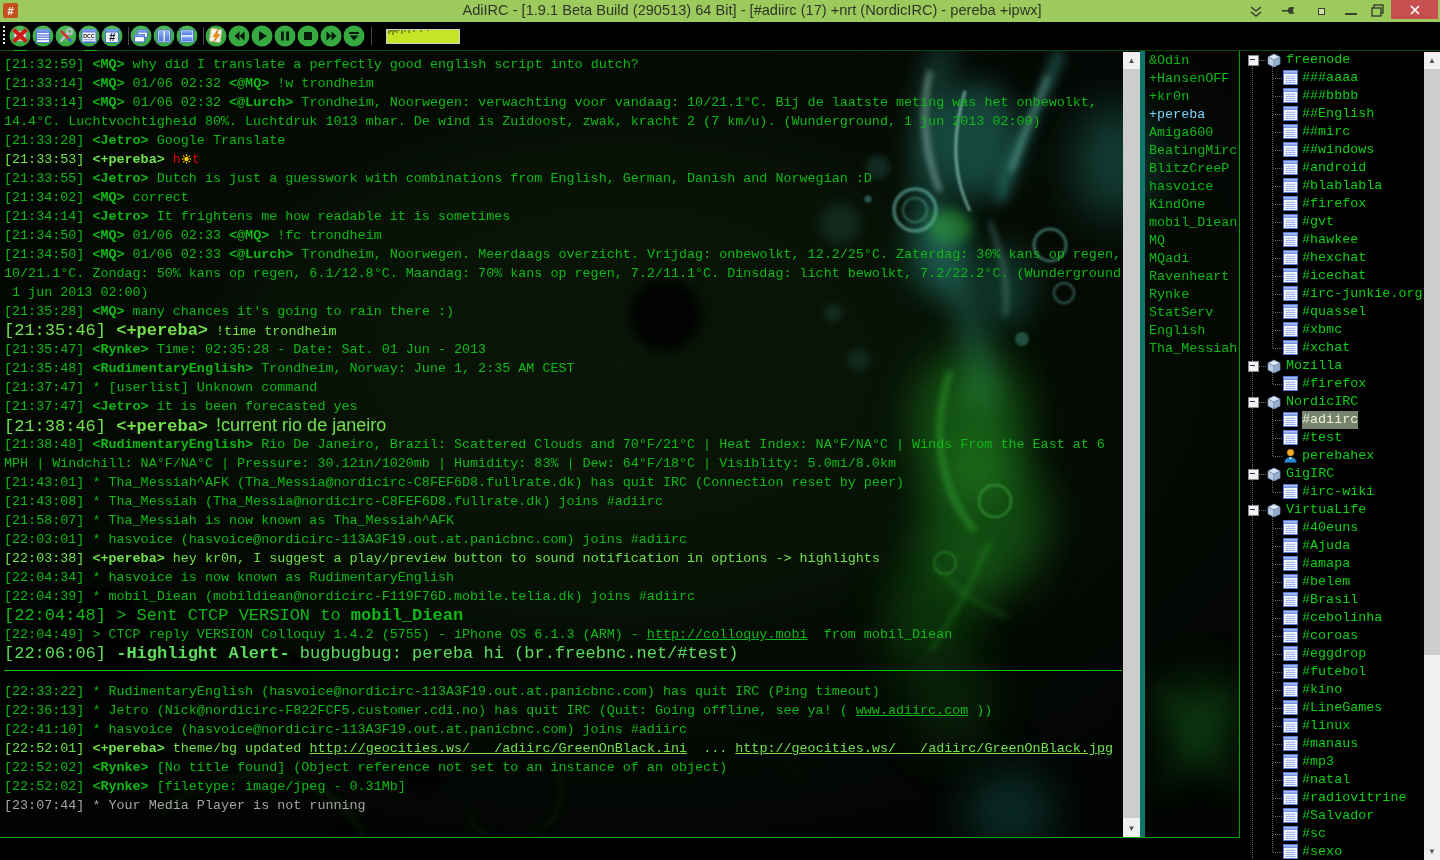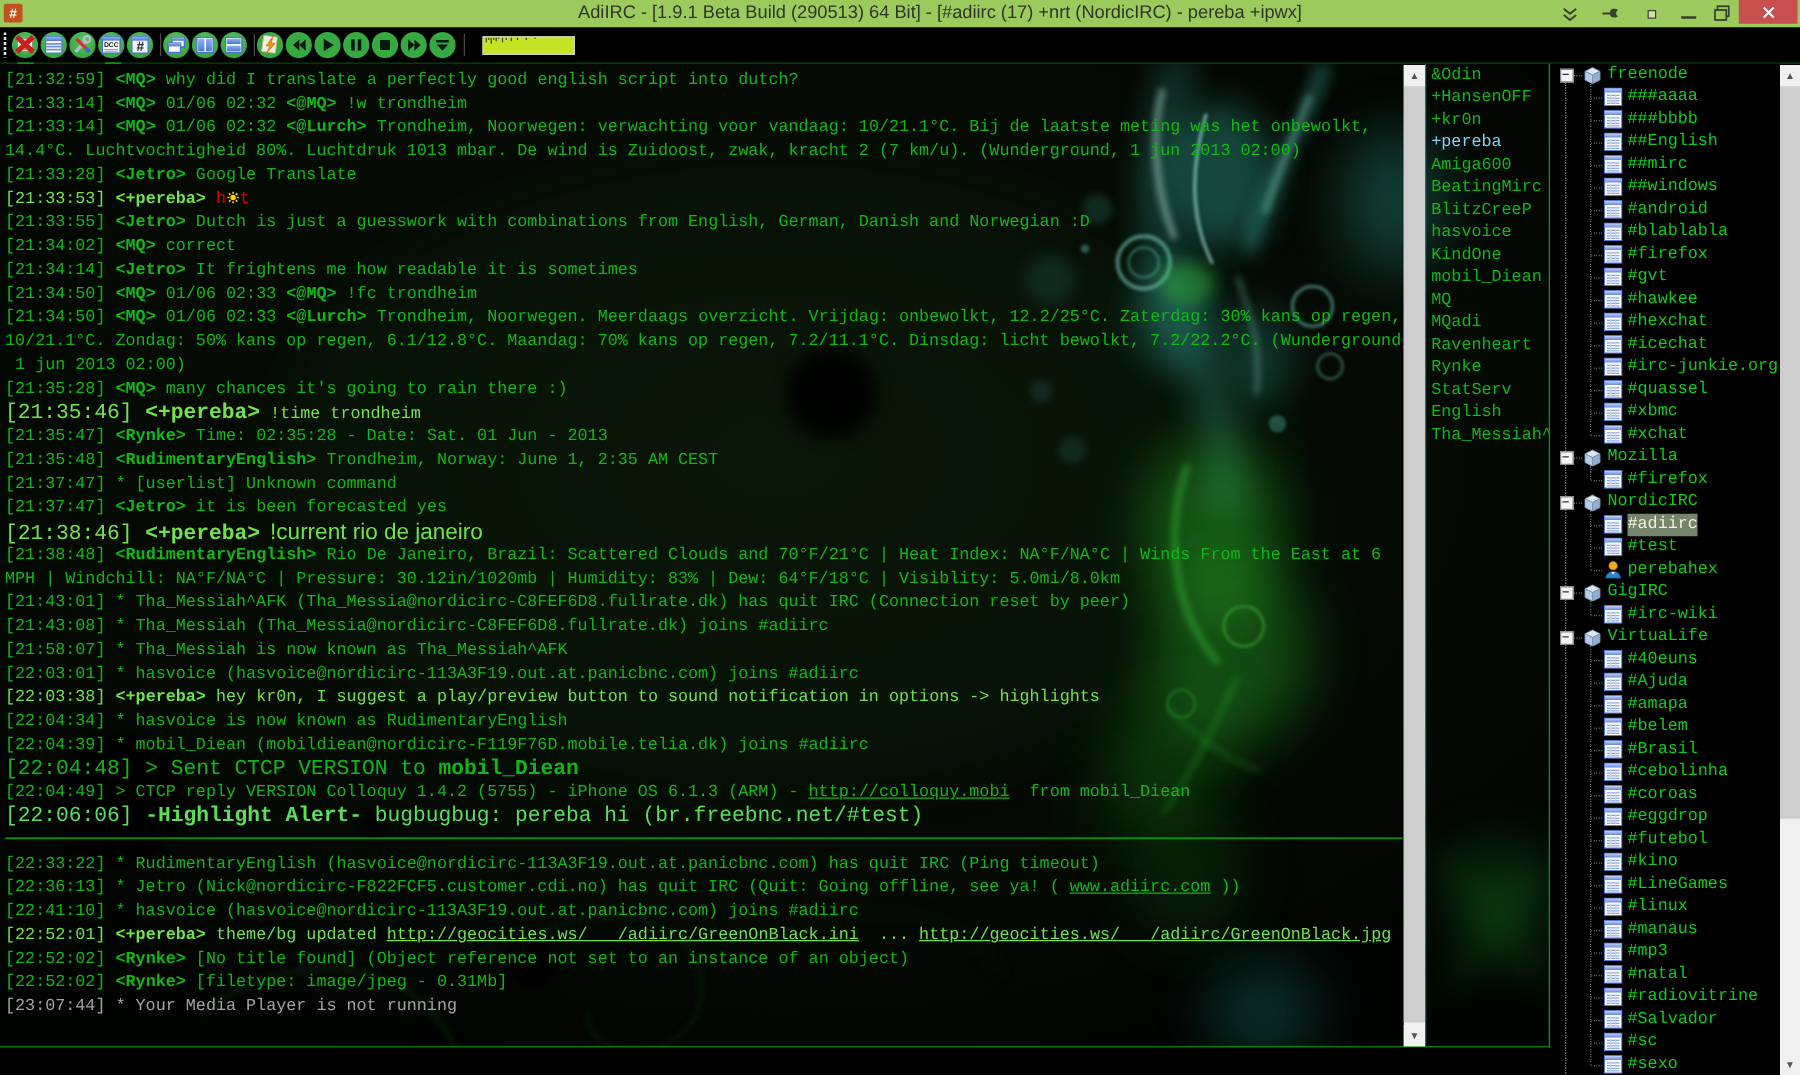--- a/index.html
+++ b/index.html
@@ -28,21 +28,21 @@
 .hl{color:#5cdd5c;}
 .dim{color:#a3a3a3;}
 .u{text-decoration:underline;}
 #botline{left:0;top:786px;width:1240px;height:1px;background:#00a400;}
 
 .sb{background:#f0f0f0;}
 .sbthumb{background:#cdcdcd;}
 .sbarrow{width:17px;height:17px;background:#f0f0f0;color:#505050;
  font:8px "Liberation Sans",sans-serif;text-align:center;line-height:17px;color:#555;}
 
-#nicks{left:1140px;top:0;width:99px;height:786px;border-left:1px solid #0f766e;}
+#nicks{left:1140px;top:0;width:99px;height:786px;border-left:5px solid #0f766e;}
 #nickin{position:absolute;left:4px;top:1px;}
 .n{white-space:pre;height:18px;line-height:18px;font-size:13.4px;color:#10b816;}
 .n.me{color:#7dd3fc;}
 #vline{left:1239px;top:0;width:2px;height:787px;background:#00a400;}
 
 #tree{left:1241px;top:51px;width:183px;height:809px;background:#000;overflow:hidden;}
 .t{position:absolute;white-space:pre;height:18px;line-height:18px;font-size:13.4px;color:#0ecf16;}
 .t.sel{color:#f2f0dd;background:#75856b;}
 .dot{position:absolute;background-image:repeating-linear-gradient(to bottom,#8a8a8a 0 1px,transparent 1px 2px);width:1px;opacity:.75;}
 .doth{position:absolute;background-image:repeating-linear-gradient(to right,#8a8a8a 0 1px,transparent 1px 2px);height:1px;opacity:.75;}

